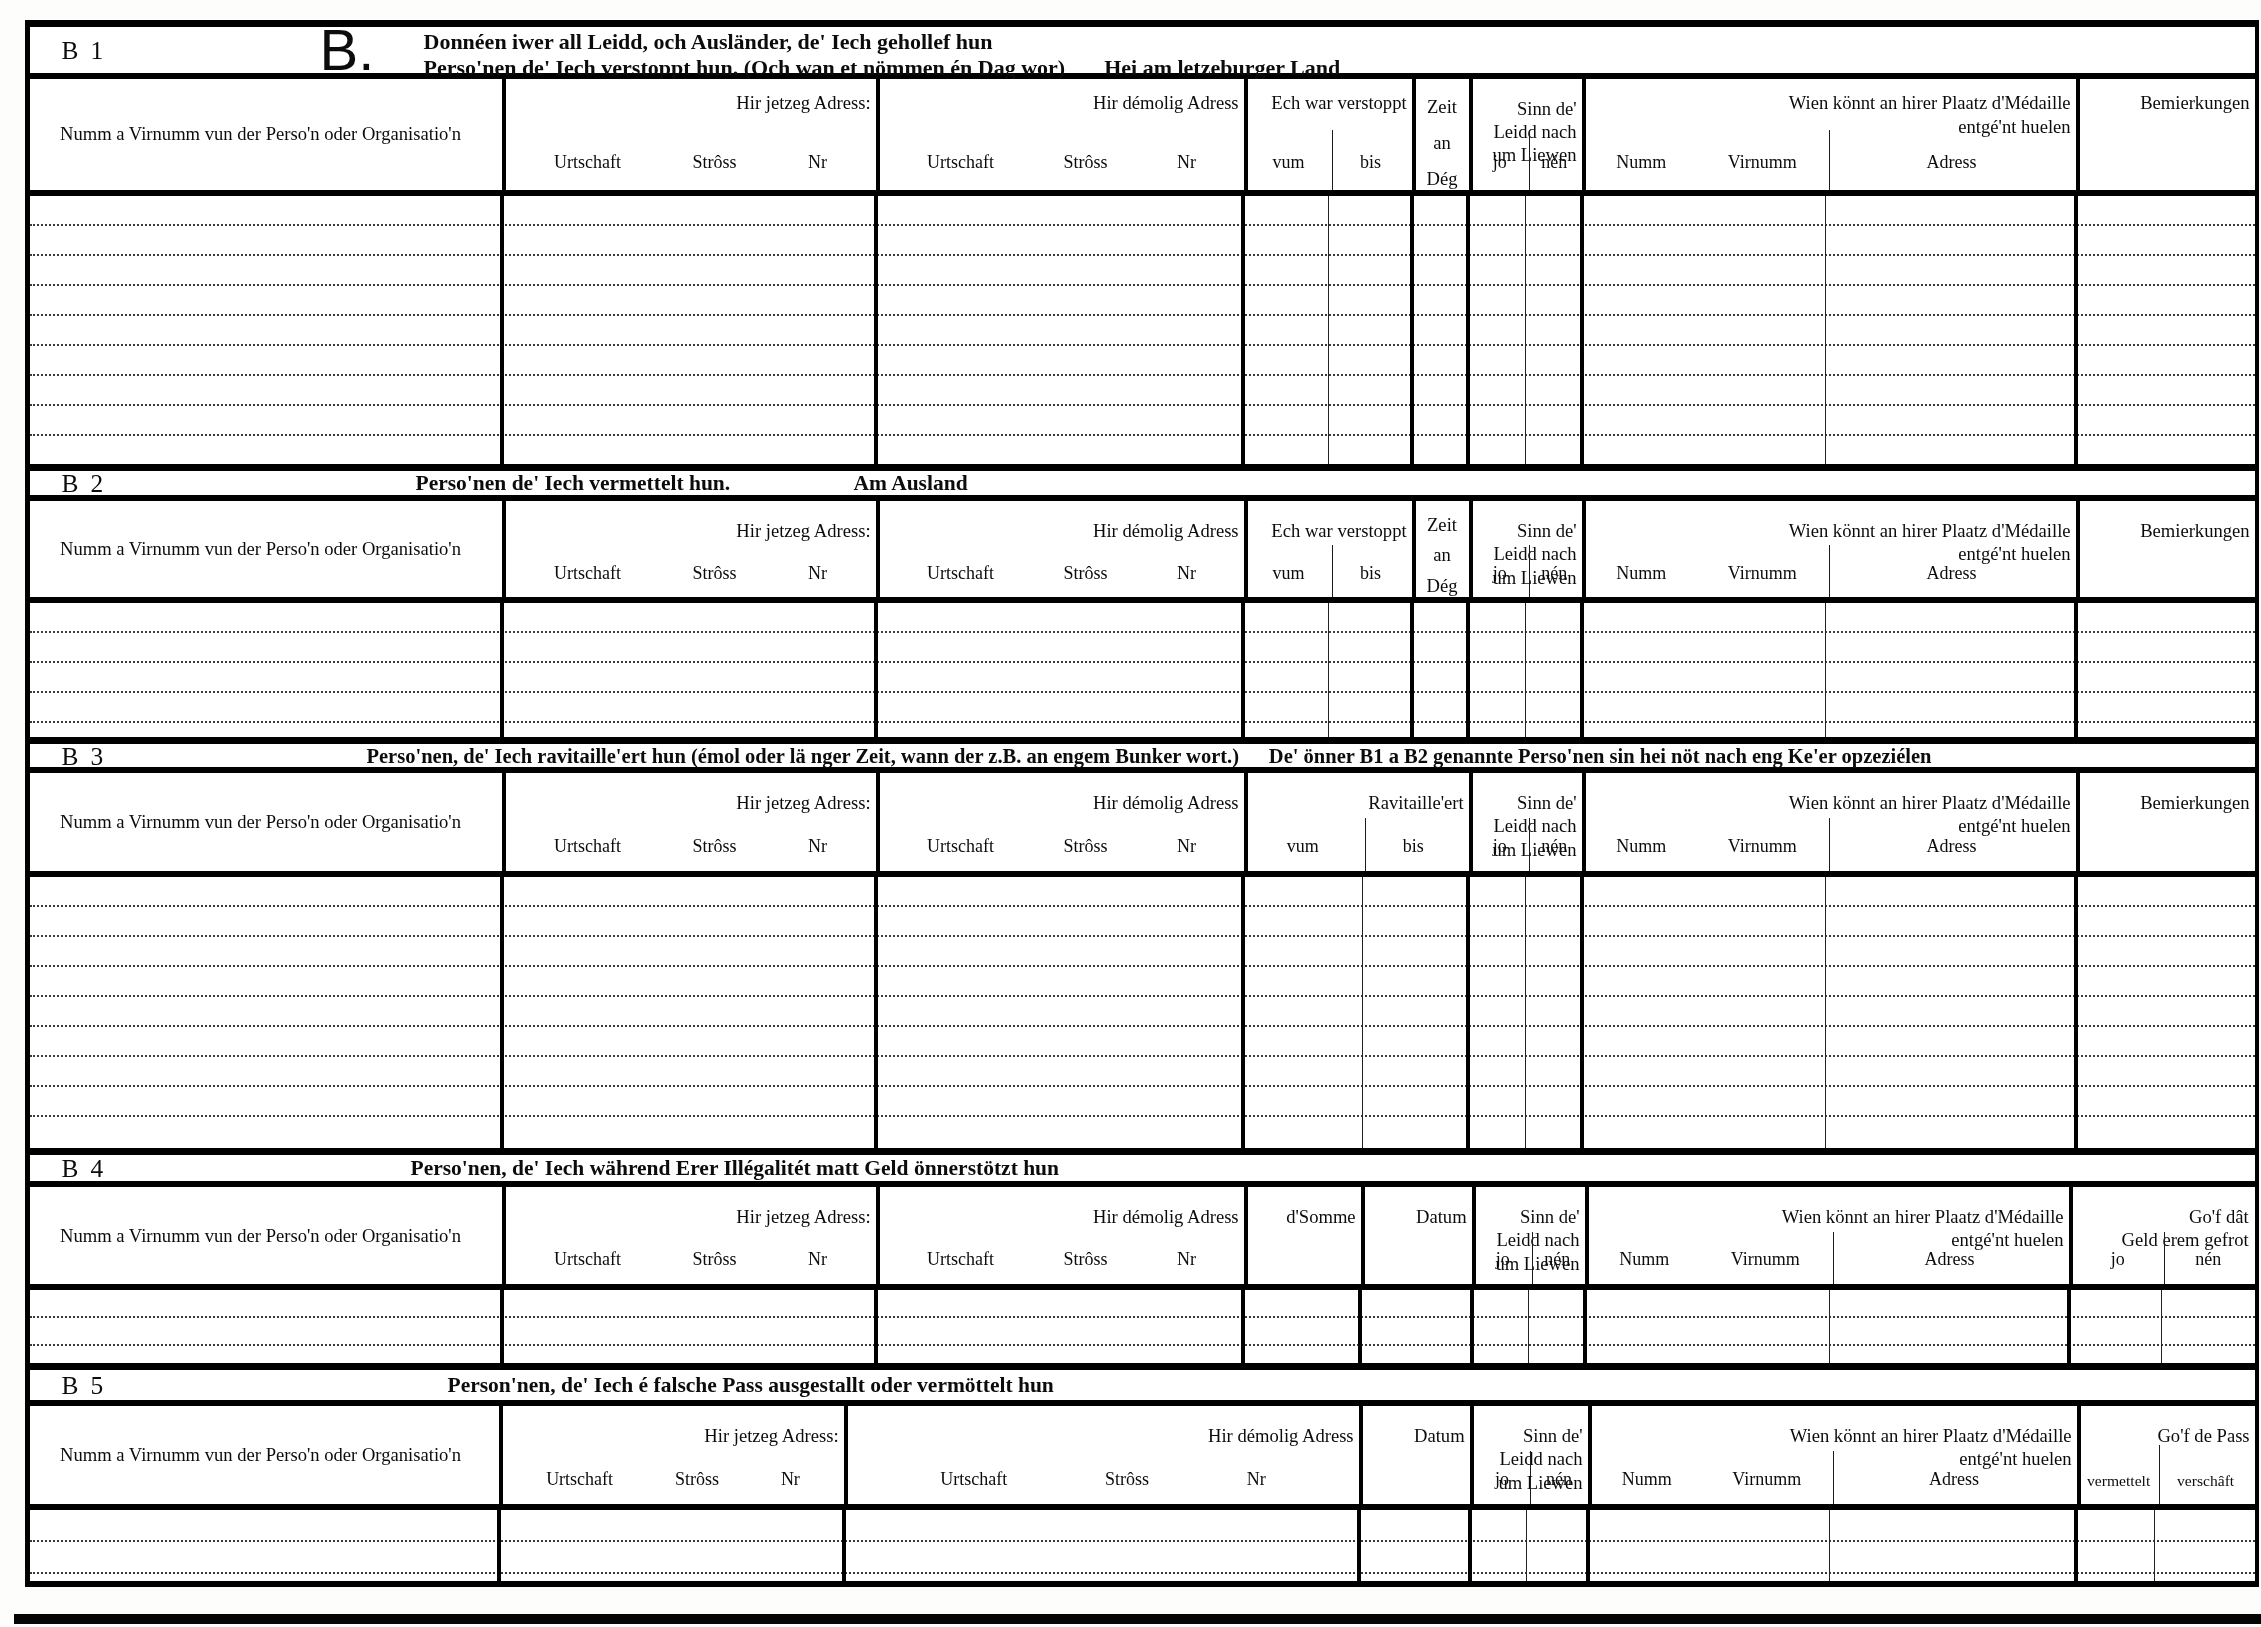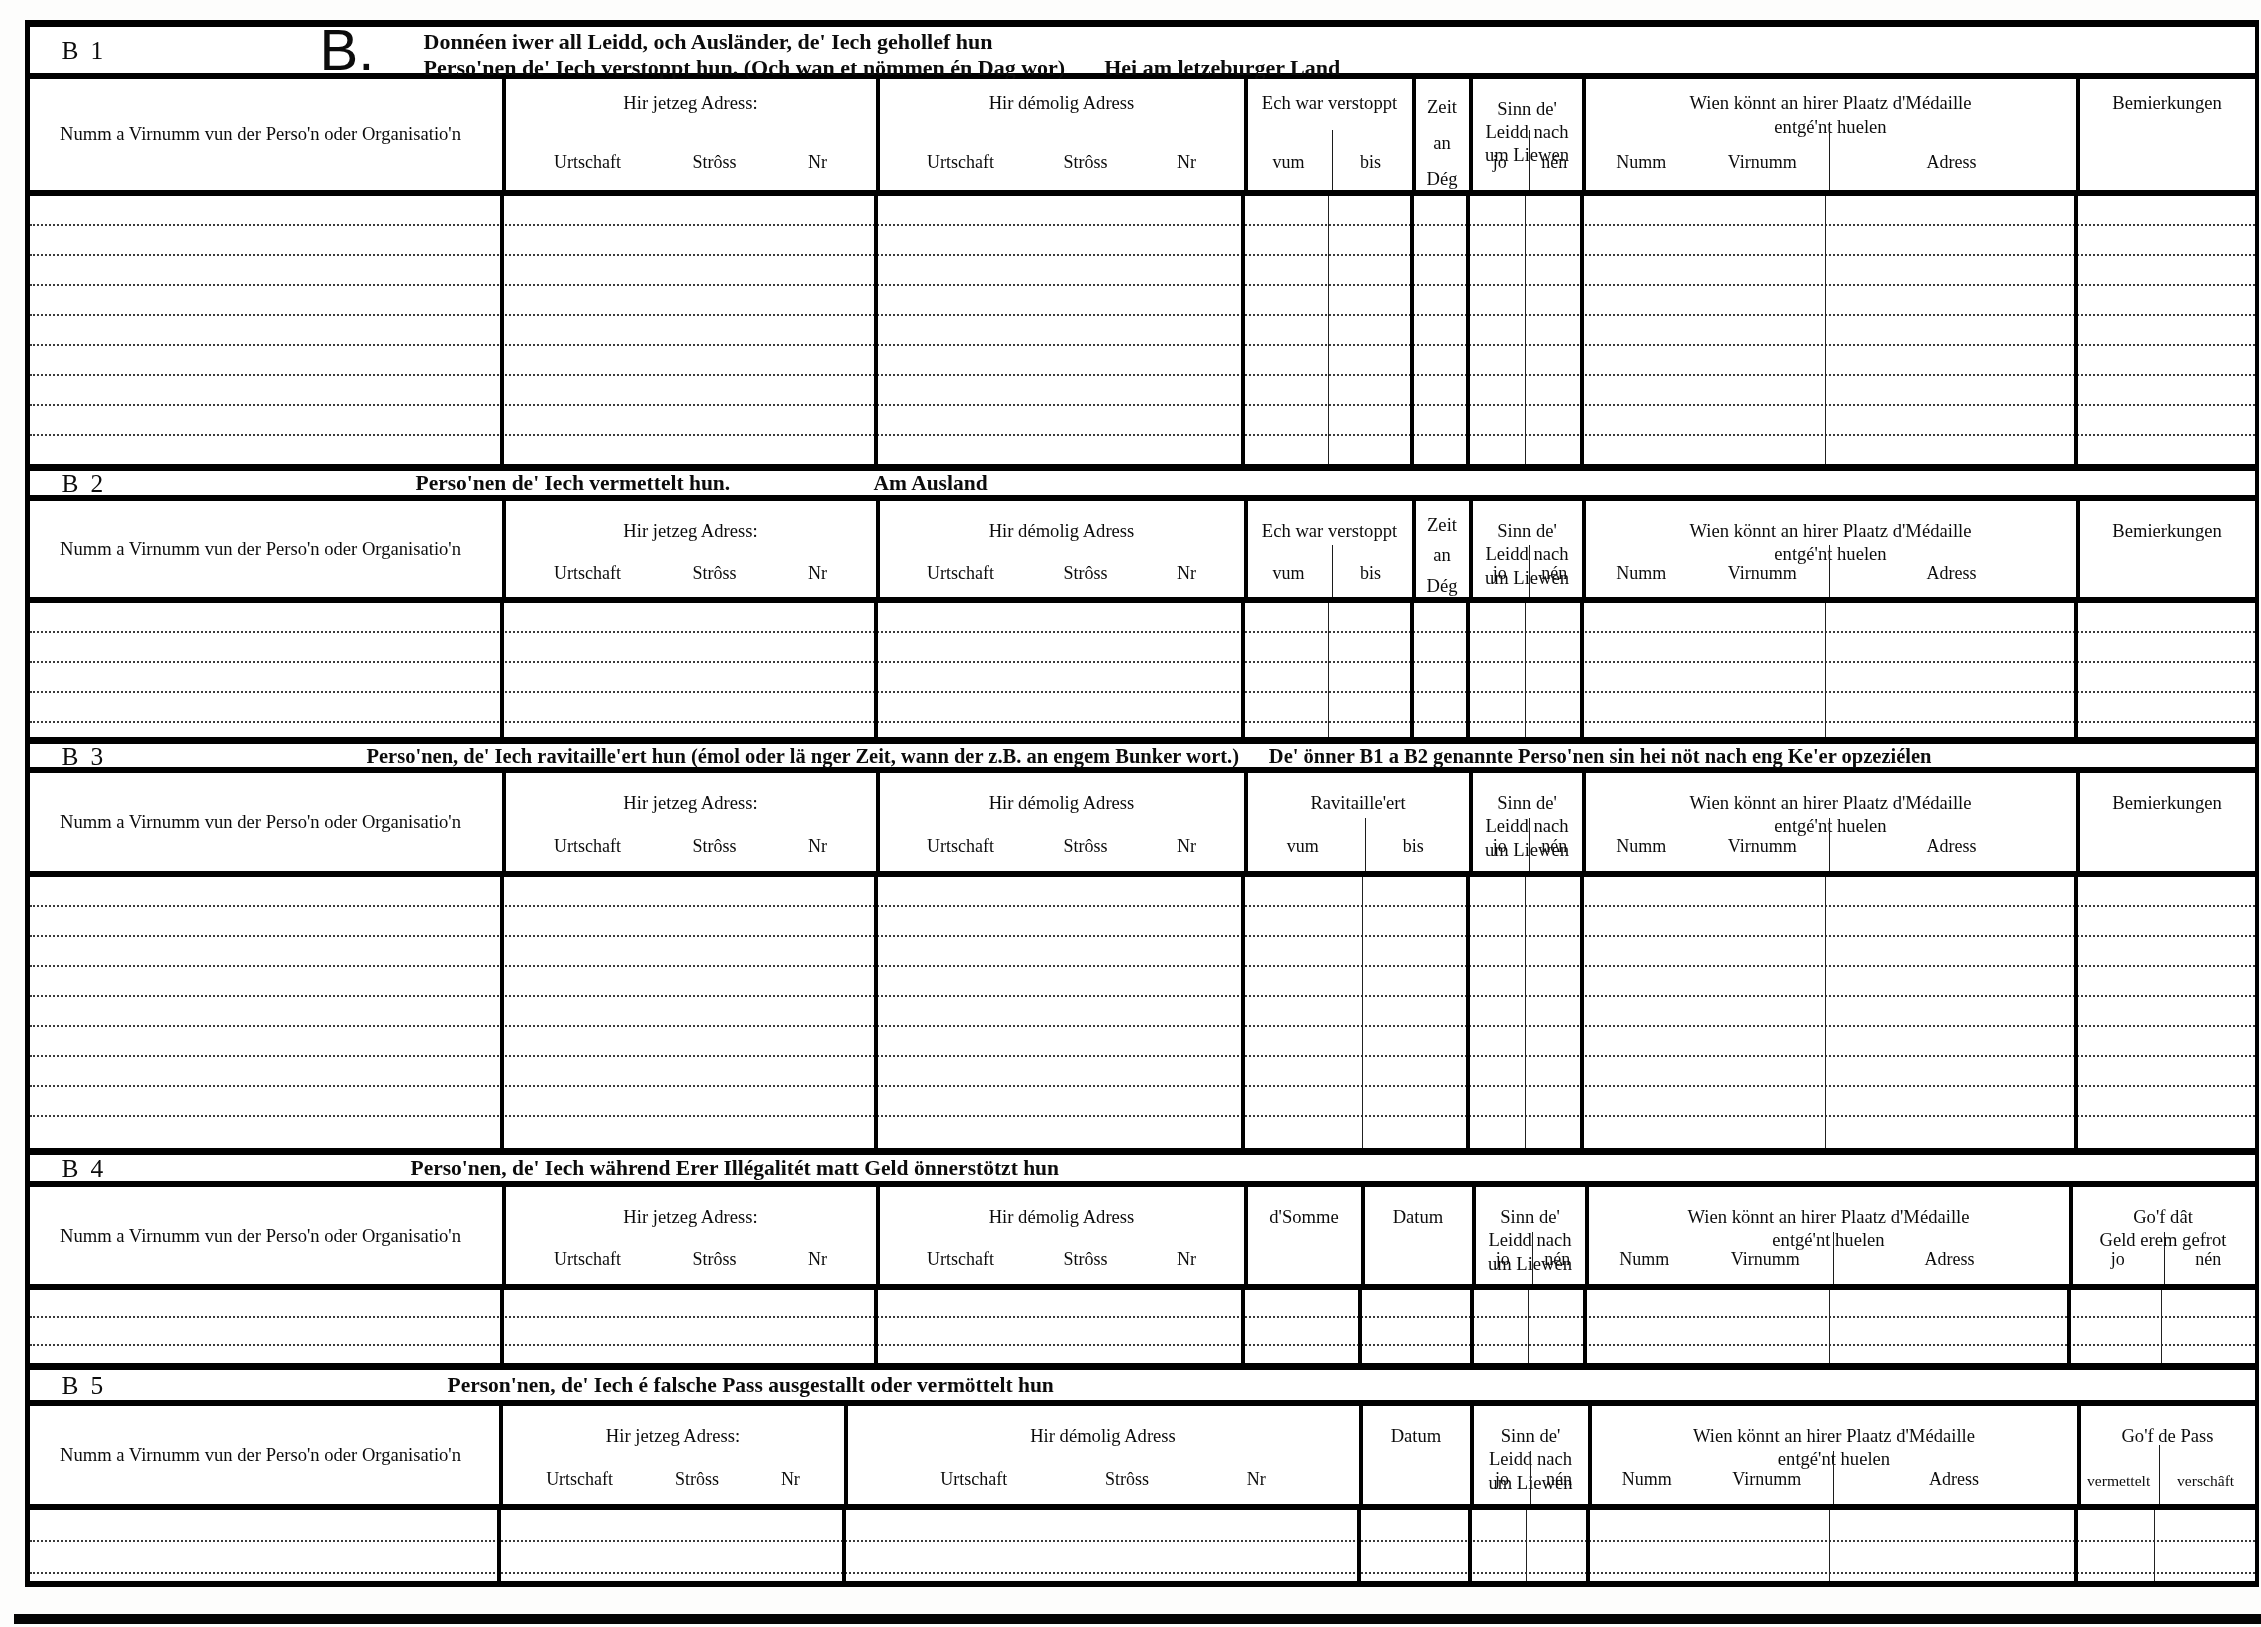--- a/index.html
+++ b/index.html
@@ -13,21 +13,21 @@
           font-size:25.4px;letter-spacing:2.9px;white-space:nowrap;}
   .bigB{position:absolute;left:290px;top:-5.9px;font-family:"Liberation Sans",sans-serif;
         font-weight:400;font-size:58px;line-height:1;}
   .t-block{position:absolute;left:394px;top:2.9px;font-weight:bold;font-size:22px;line-height:1.15;white-space:nowrap;}
   .sectitle{position:absolute;top:50%;transform:translateY(-50%);font-weight:bold;font-size:21.5px;white-space:nowrap;}
   .note-gap{display:inline-block;}
   
   .cols{position:relative;display:flex;border-bottom:6.8px solid #000;background:#fff;}
   .hc{position:relative;box-sizing:border-box;height:100%;flex:0 0 auto;font-size:18.6px;}
   .thickL{border-left:4.9px solid #000;}
-  .grp{margin-top:12.7px;text-align:center;line-height:1.25;padding:0 4.9px;}
+  .grp{margin-top:12.7px;text-align:right;line-height:1.25;padding:0 4.9px;}
   .grp.tight{margin-top:18px;}
   .mid{display:flex;align-items:center;height:100%;padding-left:22.5px;font-size:18.6px;margin-left:8px;}
   .subs{position:absolute;left:0;right:0;bottom:16.6px;display:flex;font-size:18px;justify-content:center;}
   .subs3{justify-content:space-around;padding:0 12.7px;}
   .half{flex:1;text-align:center;}
   .pdiv{position:absolute;top:46%;bottom:0;width:1.5px;background:#1c1c1c;}
   .zstack{display:flex;flex-direction:column;align-items:center;height:100%;
           justify-content:flex-end;padding-bottom:18.6px;gap:13.7px;}
   .wsub{display:flex;}
   .wsub i{font-style:normal;}
@@ -145,21 +145,21 @@
       <i class="vl" style="left:1436px"></i>
       <i class="vl thin" style="left:1495px"></i>
       <i class="vl" style="left:1550px"></i>
       <i class="vl thin" style="left:1795px"></i>
       <i class="vl" style="left:2044px"></i>
     </div>
 
     <div class="titlebar" style="height:24.5px">
       <span class="sec-id">B 2</span>
       <span class="sectitle" style="left:386px">Perso'nen de' Iech vermettelt hun.</span>
-      <span class="sectitle" style="left:844px">Am Ausland</span>
+      <span class="sectitle" style="left:824px">Am Ausland</span>
     </div>
 
     <div class="cols" style="height:96px">
       <div class="hc" style="width:472px">
         <div class="mid">Numm a Virnumm vun der Perso'n oder Organisatio'n</div>
       </div>
       <div class="hc thickL" style="width:374px">
         <div class="grp tight">Hir jetzeg Adress:</div>
         <div class="subs subs3" style="bottom:12.7px">
           <span>Urtschaft</span>

